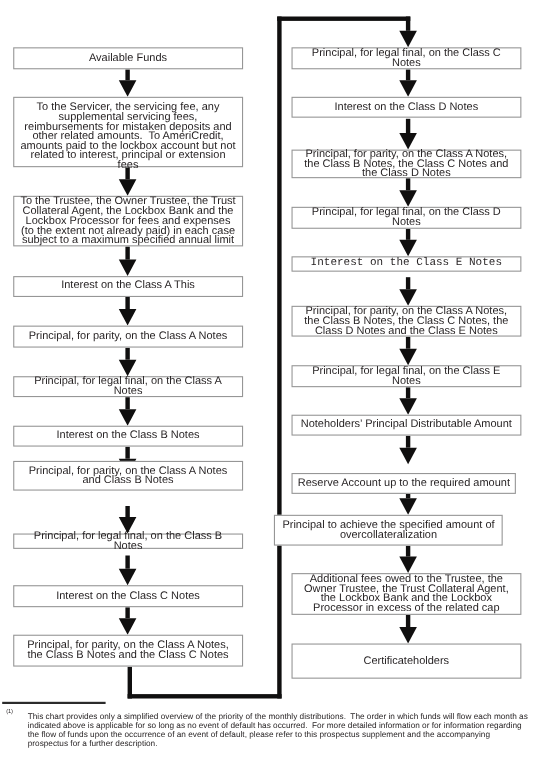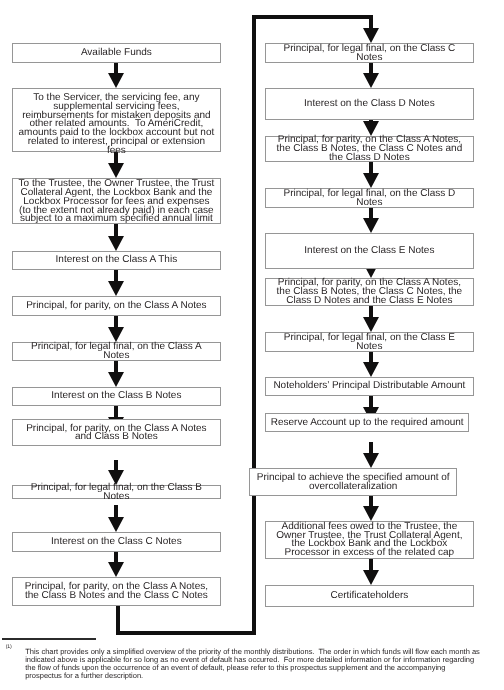--- a/index.html
+++ b/index.html
@@ -104,50 +104,50 @@
       </div>
       <div class="fbox mid" style="left: 12.2px; top: 532.2px; width: 208.4px; height: 19.4px;">
         <div class="lbl" style="width: 197px;">Interest on the Class C Notes</div>
       </div>
       <div class="fbox mid" style="left: 12.2px; top: 577.2px; width: 208.4px; height: 28.4px;">
         <div class="lbl" style="width: 197px;">Principal, for parity, on the Class A Notes, the Class B Notes and the Class C Notes</div>
       </div>
       <div class="fbox mid" style="left: 265.2px; top: 43.2px; width: 208.4px; height: 19.4px;">
         <div class="lbl" style="width: 197px;">Principal, for legal final, on the Class C Notes</div>
       </div>
-      <div class="fbox mid" style="left: 265.2px; top: 88.2px; width: 208.4px; height: 32px; padding-left: 25px;">
+      <div class="fbox mid" style="left: 265.2px; top: 88.2px; width: 208.4px; height: 19px; padding-left: 25px;">
         <div class="lbl" style="width: 197px;">Interest on the Class D Notes</div>
       </div>
       <div class="fbox mid" style="left: 265.2px; top: 136.2px; width: 208.4px; height: 25.6px;">
         <div class="lbl" style="width: 197px;">Principal, for parity, on the Class A Notes, the Class B Notes, the Class C Notes and the Class D Notes</div>
       </div>
       <div class="fbox mid" style="left: 265.2px; top: 188.2px; width: 208.4px; height: 19.4px;">
         <div class="lbl" style="width: 197px;">Principal, for legal final, on the Class D Notes</div>
       </div>
-      <div class="fbox mid" style="left: 265.2px; top: 233.2px; width: 208.4px; height: 36px;">
+      <div class="fbox mid" style="left: 265.2px; top: 233.2px; width: 208.4px; height: 14px; font-family: Liberation Mono, monospace;">
         <div class="lbl" style="width: 197px;">Interest on the Class E Notes</div>
       </div>
       <div class="fbox mid" style="left: 265.2px; top: 278.2px; width: 208.4px; height: 27.6px;">
         <div class="lbl" style="width: 197px;">Principal, for parity, on the Class A Notes, the Class B Notes, the Class C Notes, the Class D Notes and the Class E Notes</div>
       </div>
       <div class="fbox mid" style="left: 265.2px; top: 332.2px; width: 208.4px; height: 19.4px;">
         <div class="lbl" style="width: 197px;">Principal, for legal final, on the Class E Notes</div>
       </div>
       <div class="fbox mid" style="left: 265.2px; top: 377.2px; width: 208.4px; height: 18.6px;">
         <div class="lbl" style="width: 197px;">Noteholders’ Principal Distributable Amount</div>
       </div>
-      <div class="fbox mid" style="left: 265.2px; top: 413px; width: 204px; height: 19.4px;">
+      <div class="fbox mid" style="left: 265.2px; top: 430px; width: 204px; height: 19.4px;">
         <div class="lbl" style="width: 197px;">Reserve Account up to the required amount</div>
       </div>
       <div class="fbox mid" style="left: 249px; top: 468.2px; width: 208.4px; height: 27.4px;">
         <div class="lbl" style="width: 197px;">Principal to achieve the specified amount of overcollateralization</div>
       </div>
       <div class="fbox mid" style="left: 265.2px; top: 521.2px; width: 208.4px; height: 37.4px;">
         <div class="lbl" style="width: 197px;">Additional fees owed to the Trustee, the Owner Trustee, the Trust Collateral Agent, the Lockbox Bank and the Lockbox Processor in excess of the related cap</div>
       </div>
-      <div class="fbox mid" style="left: 265.2px; top: 585.2px; width: 208.4px; height: 22px;">
+      <div class="fbox mid" style="left: 265.2px; top: 585.2px; width: 208.4px; height: 32px;">
         <div class="lbl" style="width: 197px;">Certificateholders</div>
       </div>
     </div>
   <div id="fnrule" style="left: 1.7px; top: 638.3px; width: 93.9px; height: 1.5px;"></div>
   <div id="fnmark" style="left: 5.7px; top: 643.9px;">(1)</div>
   <div id="fntext" style="left: 25.2px; top: 647.6px; width: 459px;">This chart provides only a simplified overview of the priority of the monthly distributions.  The order in which funds will flow each month as indicated above is applicable for so long as no event of default has occurred.  For more detailed information or for information regarding the flow of funds upon the occurrence of an event of default, please refer to this prospectus supplement and the accompanying prospectus for a further description.</div>
 </div>
 
 </body></html>

